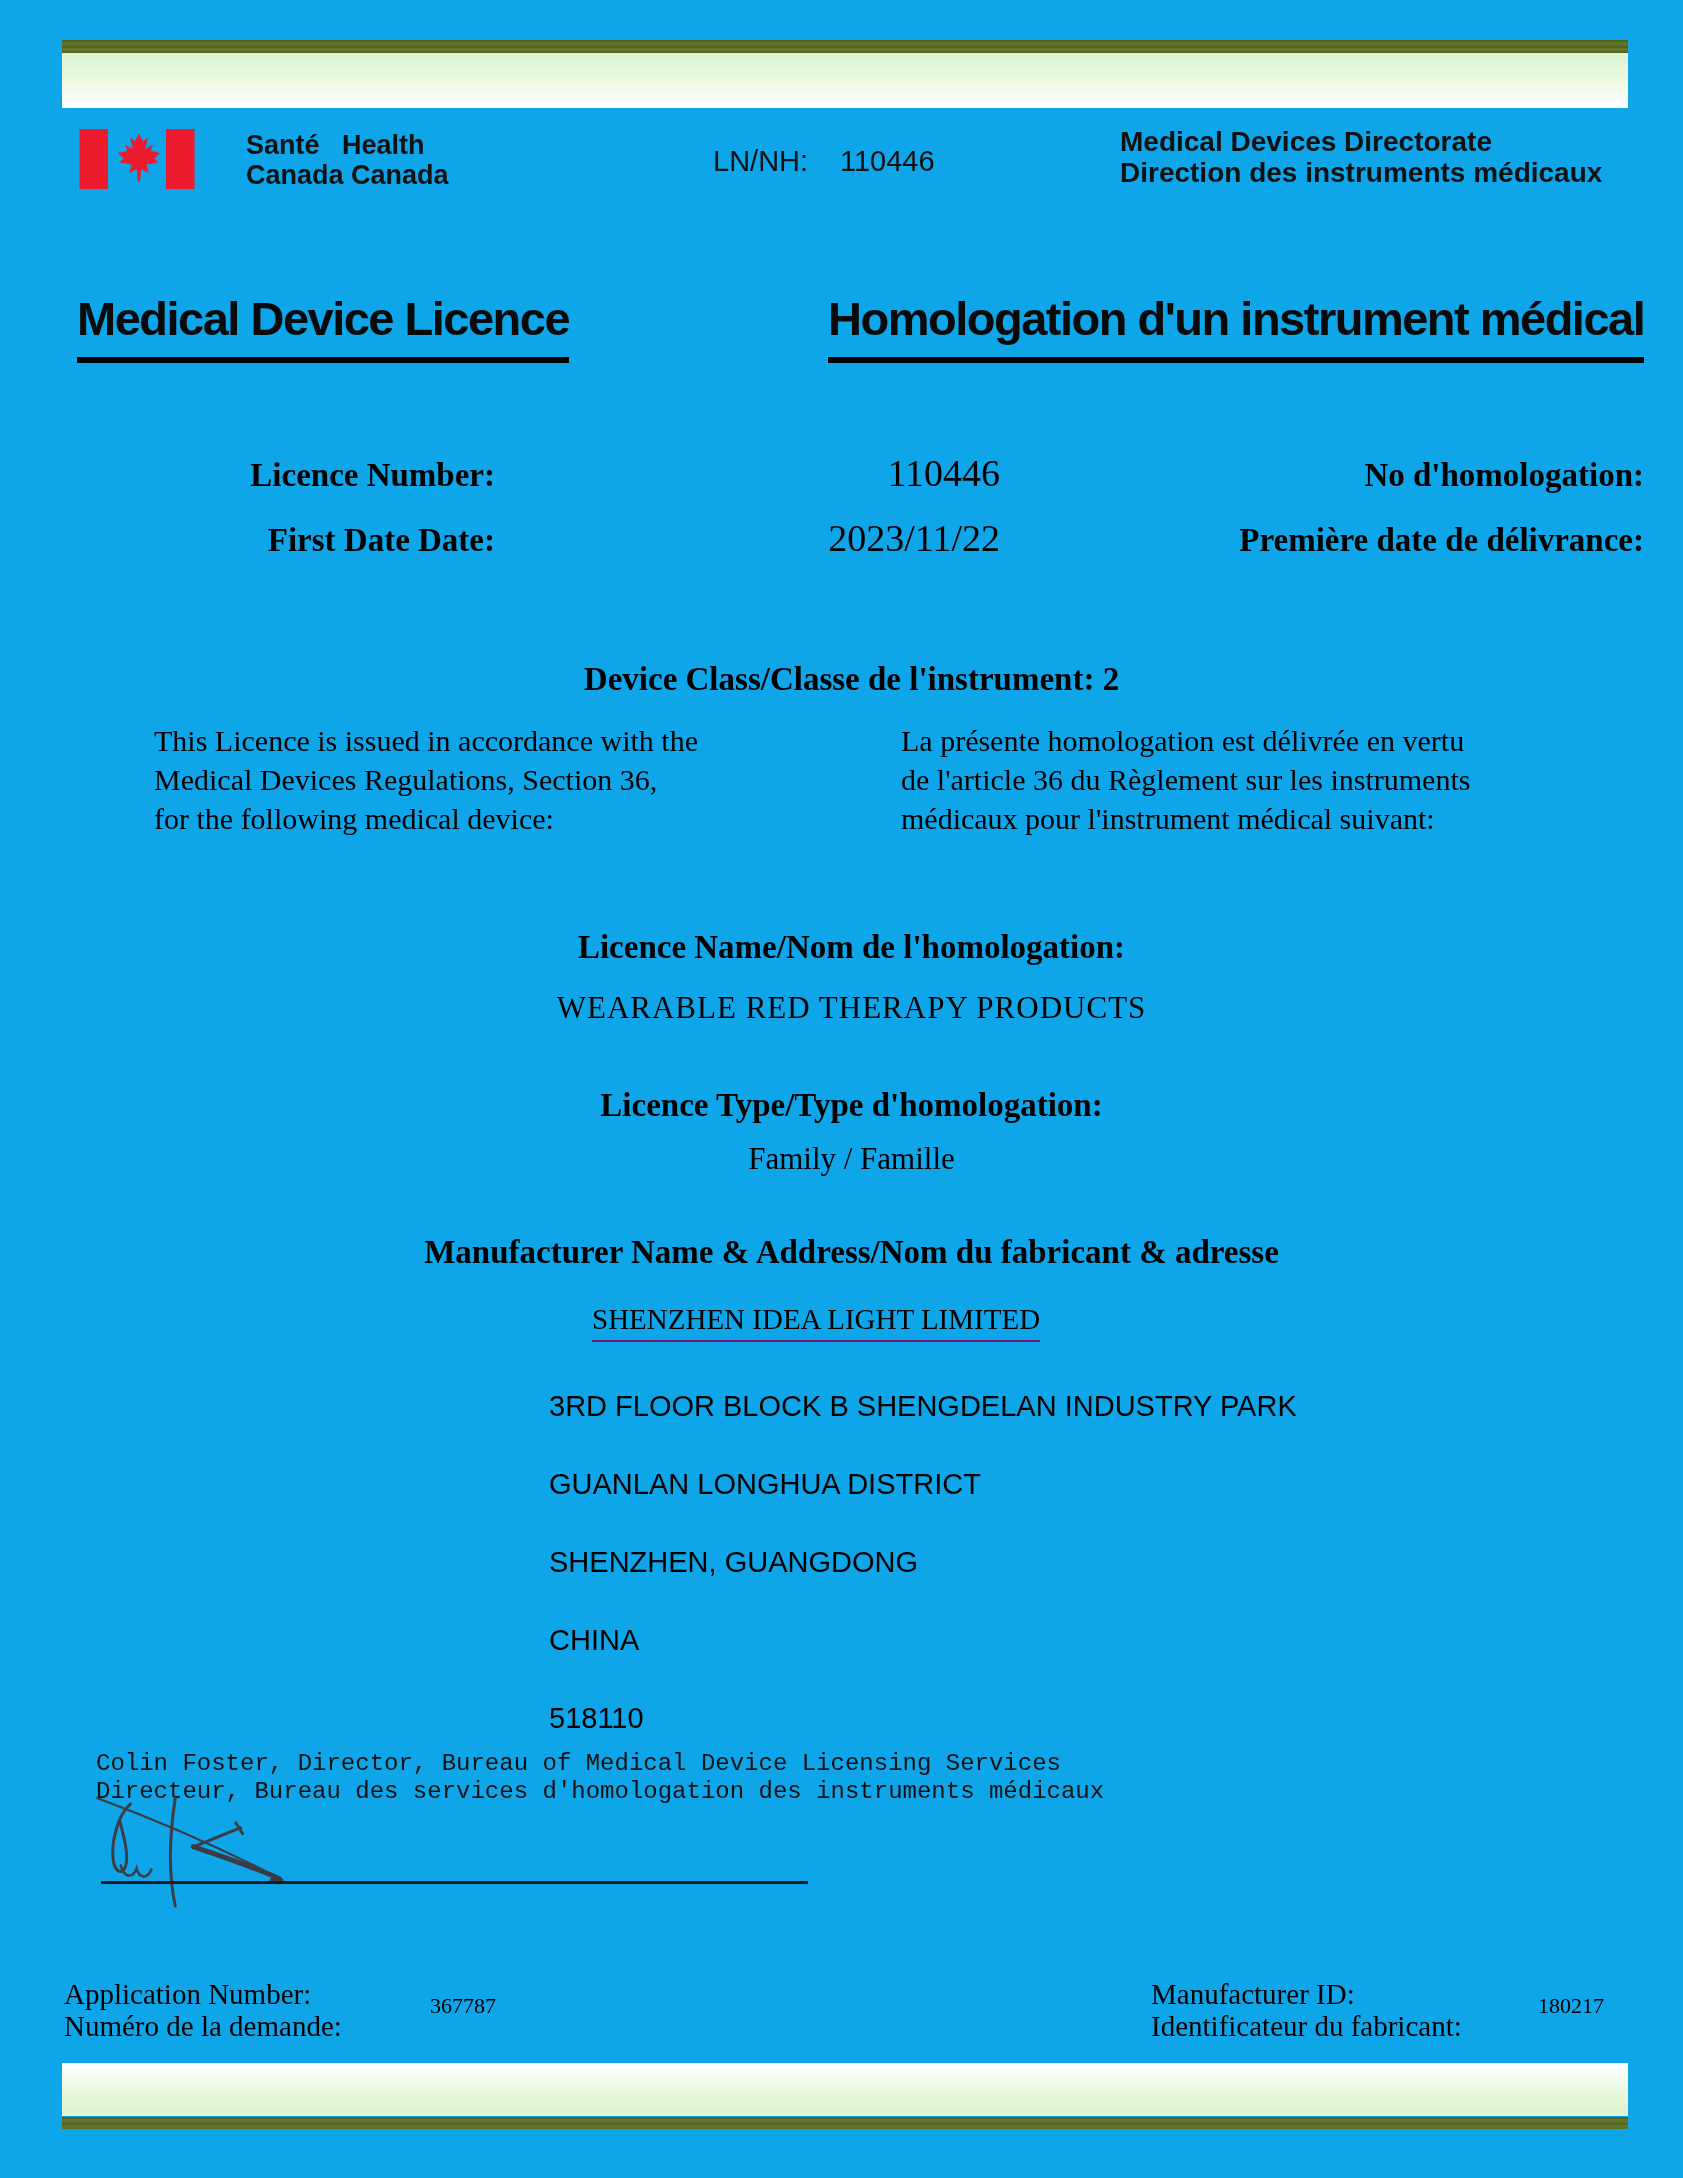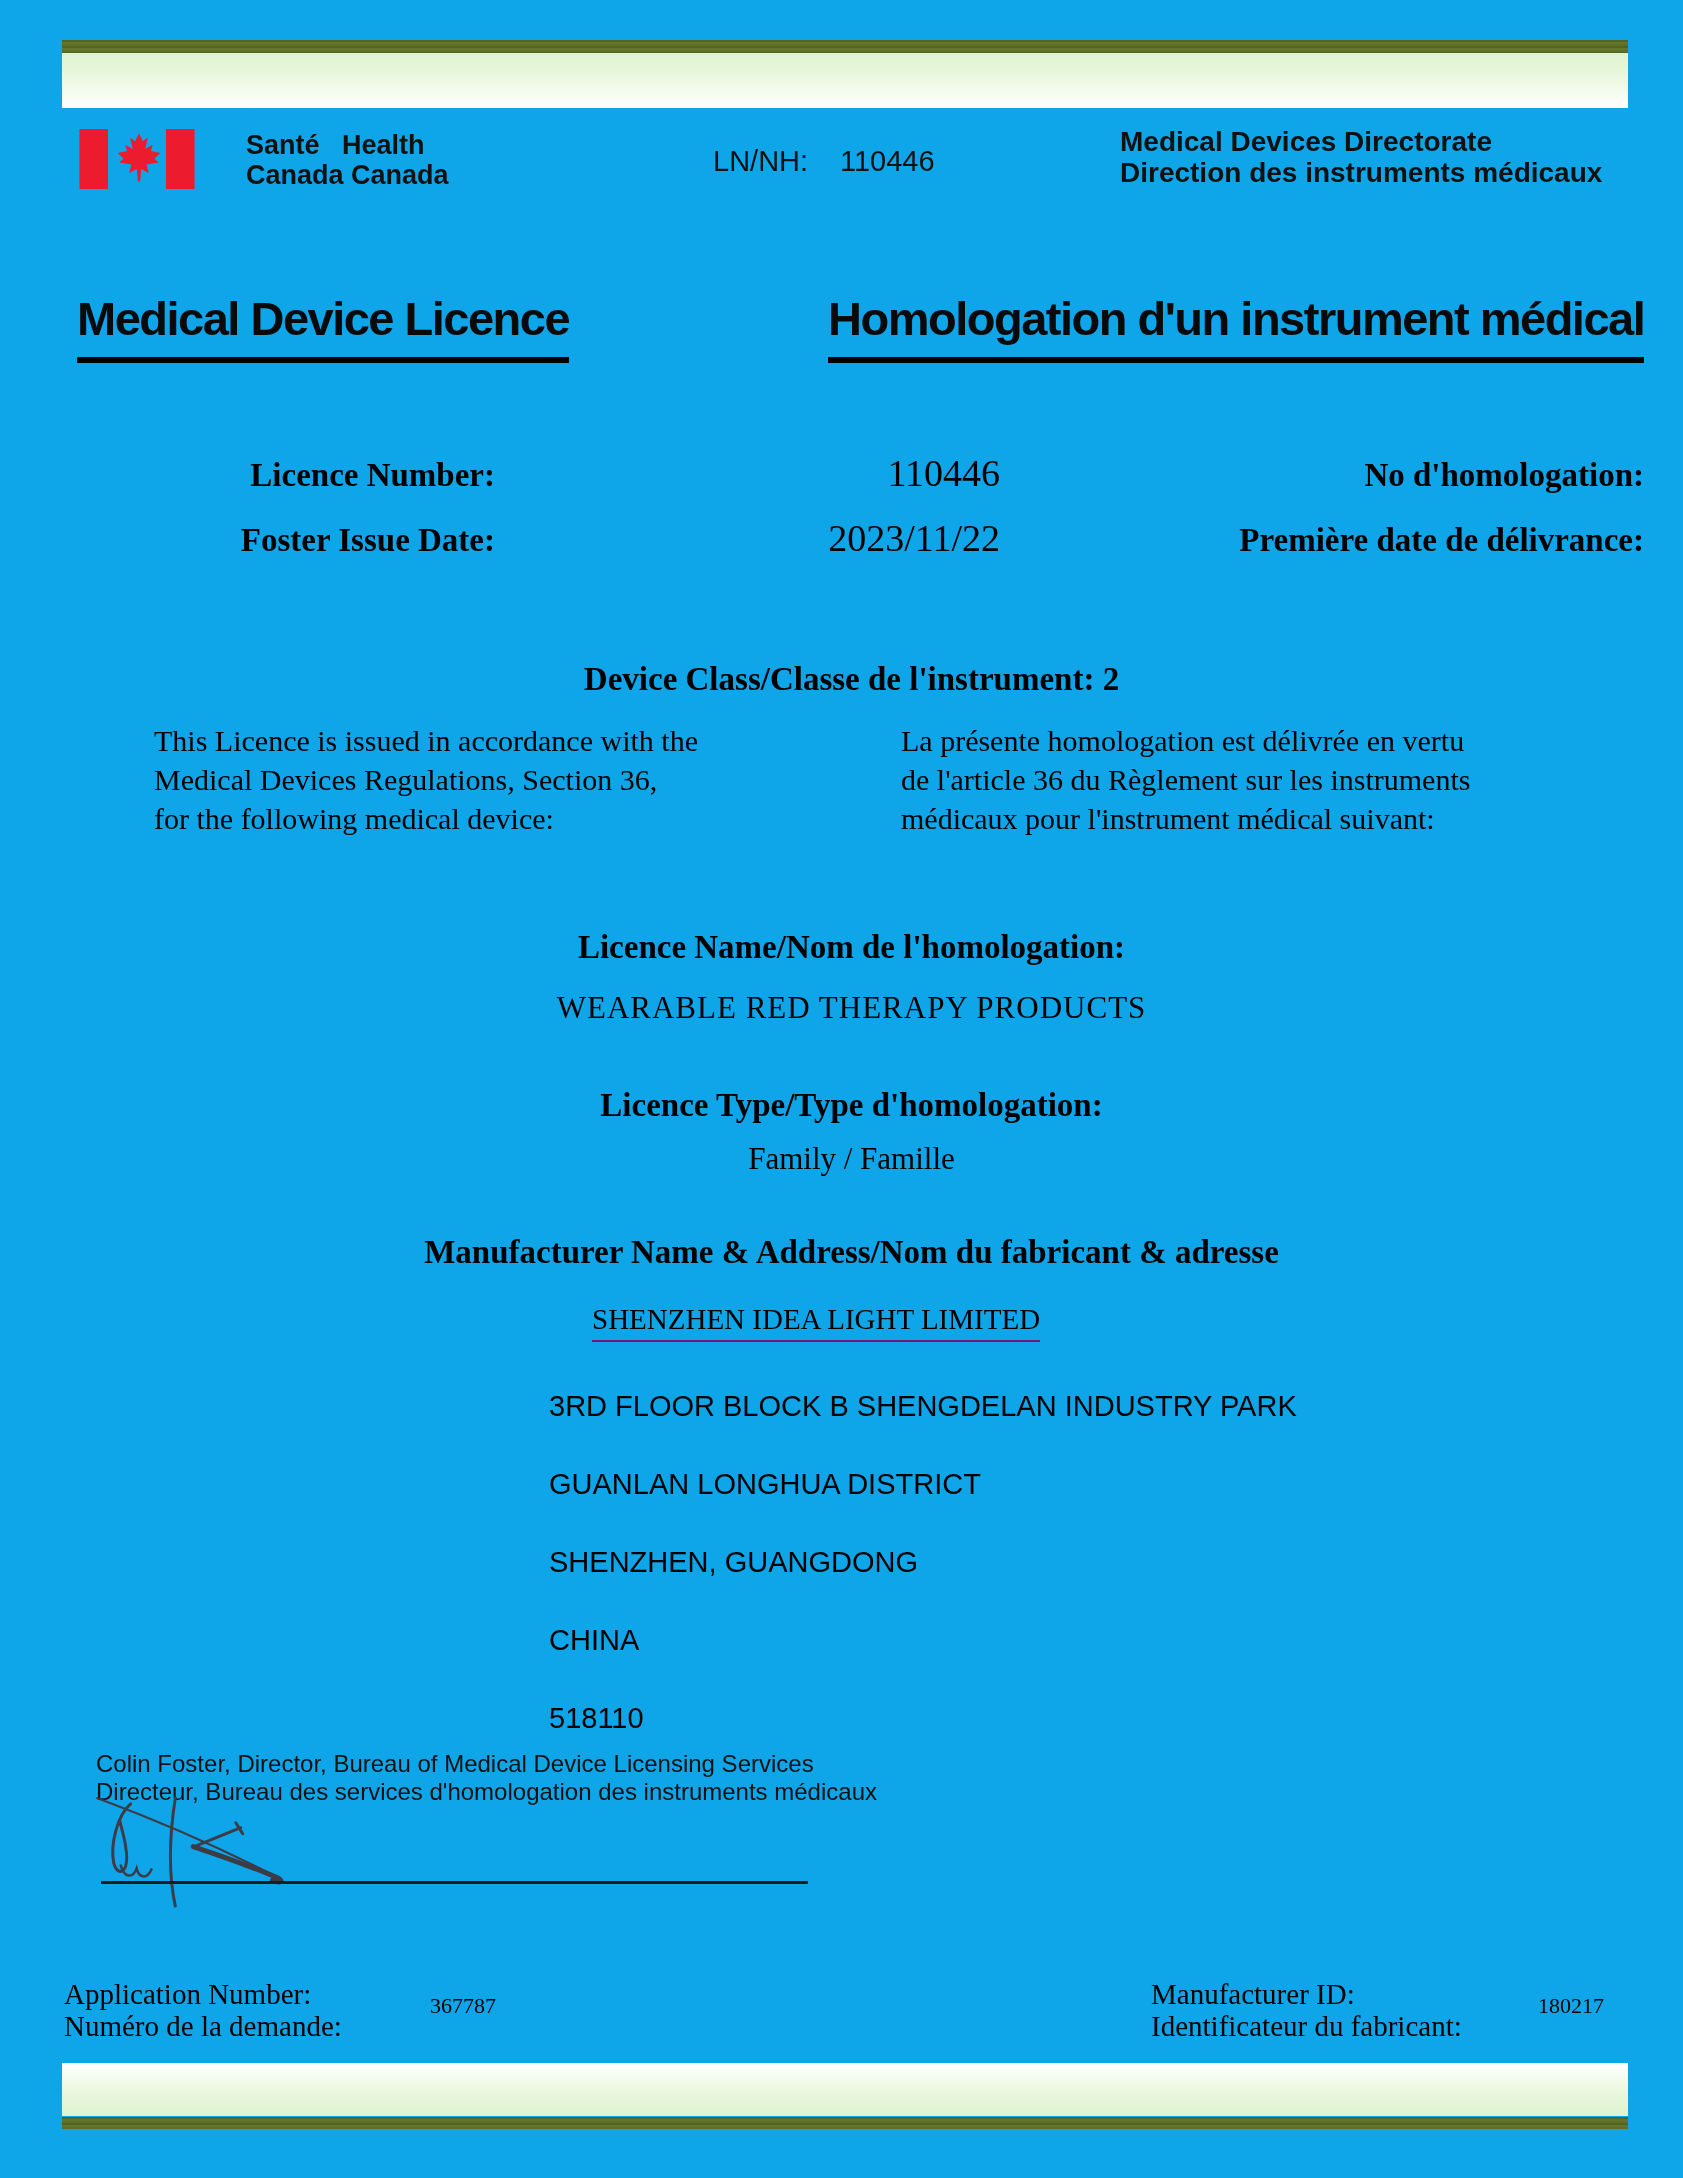--- a/index.html
+++ b/index.html
@@ -38,21 +38,21 @@
   
   .sec-h{left:10px;width:1683px;text-align:center;font-weight:bold;font-size:33px;}
   .sec-v{left:10px;width:1683px;text-align:center;font-size:31px;}
   .para{font-size:30px;line-height:39px;white-space:pre-line;}
   
   .mfr-name{left:592px;top:1303px;font-family:Liberation Serif, serif;
     font-size:29px;border-bottom:2px solid #701a75;padding-bottom:4px;}
   .addr{left:549px;top:1348px;font-family:"Liberation Sans",sans-serif;
     font-size:29px;line-height:39px;white-space:pre-line;}
   
-  .sig-text{left:96px;top:1750px;font-family:Liberation Sans, sans-serif;
+  .sig-text{left:96px;top:1750px;font-family:Liberation Mono, monospace;
     font-size:24px;line-height:28px;color:#111;}
   .sig-rule{left:101px;top:1881px;width:707px;height:3px;background:#1c1c1c;}
   .sig-svg{left:91px;top:1790px;}
   .sig-svg path{fill:none;stroke:#3c3c46;stroke-linecap:round;}
   
   .foot-lab{font-size:29px;line-height:32px;}
   .foot-val{font-size:22px;}
 </style>
 </head>
 <body>
@@ -82,21 +82,21 @@
     <div>Direction des instruments médicaux</div>
   </div>
 
   <div class="abs doc-title" style="left:77px;">Medical Device Licence</div>
   <div class="abs doc-title" style="left:828px;">Homologation d'un instrument médical</div>
 
   <div class="abs cell lab" style="left:139px;top:455px;width:356px;">Licence Number:</div>
   <div class="abs cell val" style="left:644px;top:453px;width:356px;">110446</div>
   <div class="abs cell lab" style="left:1139px;top:455px;width:505px;">No d'homologation:</div>
 
-  <div class="abs cell lab" style="left:139px;top:520px;width:356px;">Foster Issue Date:</div>
+  <div class="abs cell lab" style="left:139px;top:520px;width:356px;">First Date Date:</div>
   <div class="abs cell val" style="left:644px;top:518px;width:356px;">2023/11/22</div>
   <div class="abs cell lab" style="left:1139px;top:520px;width:505px;">Première date de délivrance:</div>
 
   <div class="abs sec-h" style="top:661px;">Device Class/Classe de l'instrument: 2</div>
   <div class="abs para" style="left:154px;top:721px;width:634px;">This Licence is issued in accordance with the
 Medical Devices Regulations, Section 36,
 for the following medical device:</div>
   <div class="abs para" style="left:901px;top:721px;width:653px;">La présente homologation est délivrée en vertu
 de l'article 36 du Règlement sur les instruments
 médicaux pour l'instrument médical suivant:</div>

